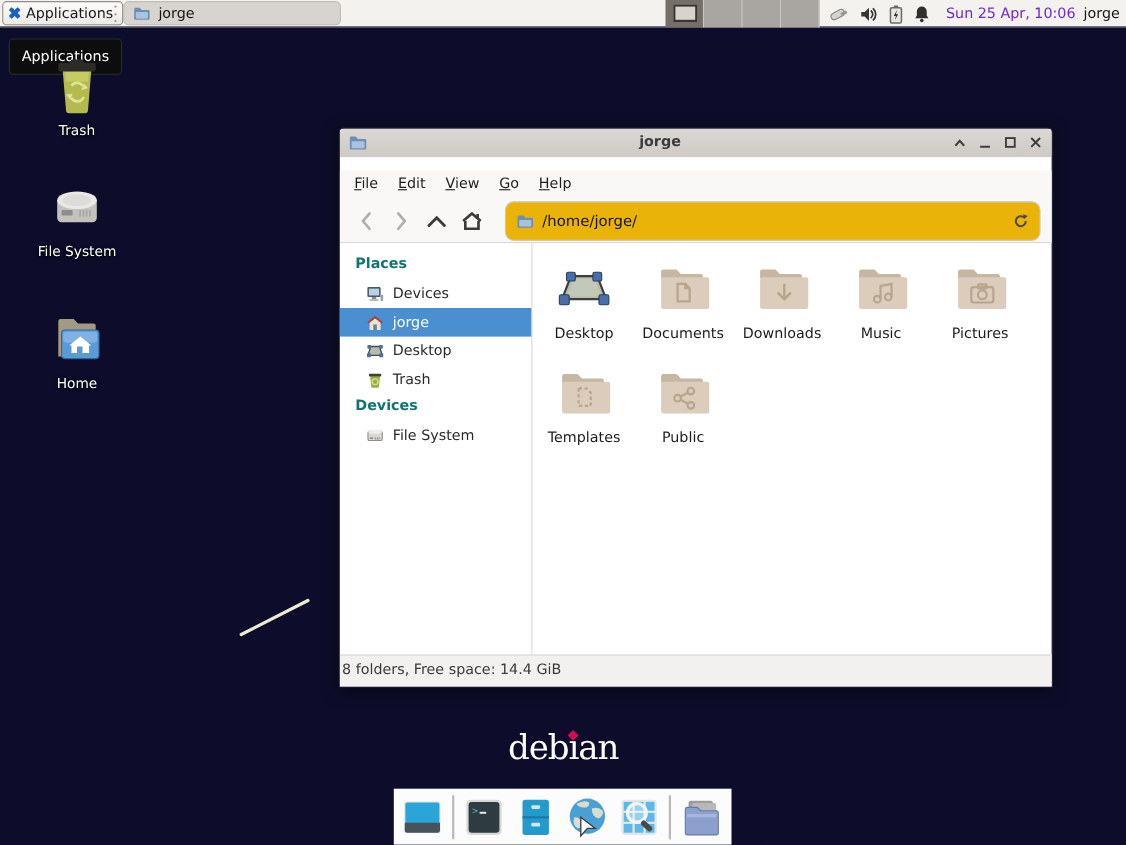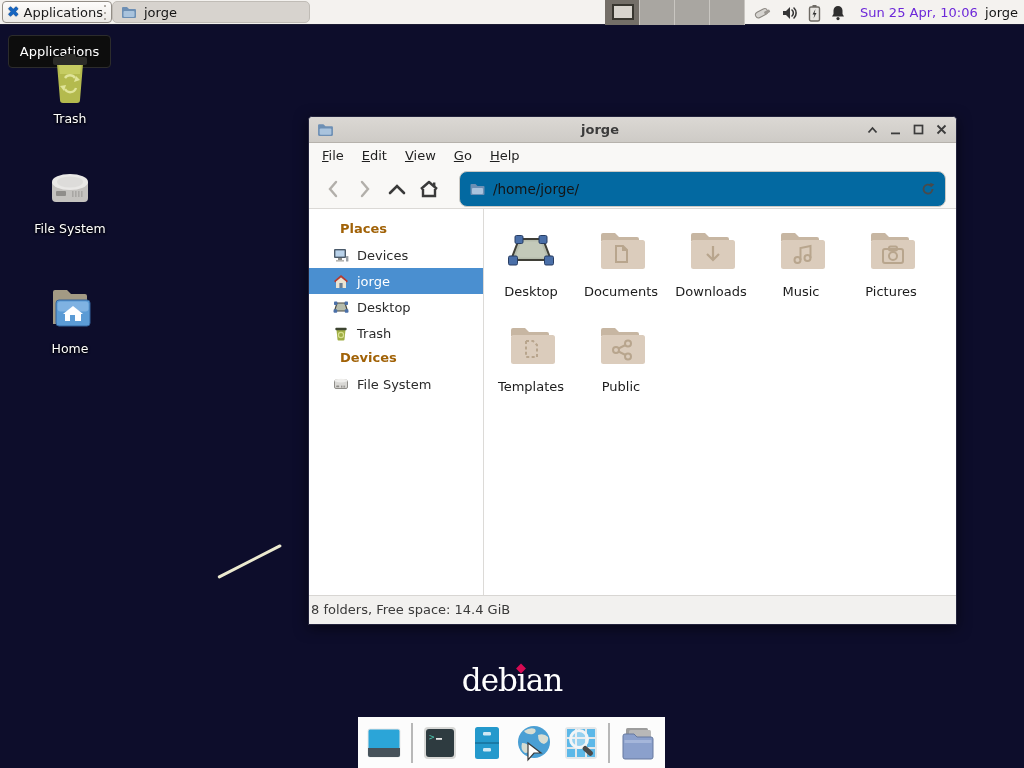--- a/index.html
+++ b/index.html
@@ -35,31 +35,31 @@
   .scratch { position:absolute; left:218px; top:576px; width:71px; height:3px; background:#ecead0; transform:rotate(-27deg); transform-origin:0 50%; border-radius:2px; }
 
   
   .win { position:absolute; left:308px; top:116px; width:649px; height:509px; background:#fff; border:1px solid #23233c;
          border-radius:4px 4px 0 0; box-shadow:0 3px 14px rgba(0,0,0,.55); display:flex; flex-direction:column; }
   .titlebar { height:26px; background:linear-gradient(#dbd8d4,#cecbc6); border-bottom:1px solid #b6b2ac; border-radius:4px 4px 0 0;
               display:flex; align-items:center; padding:0 8px; }
   .titlebar .title { flex:1; text-align:center; font-weight:bold; color:#3b3b3b; }
   .win-ctrls { display:flex; gap:10px; align-items:center; }
   .win-ctrls span { width:13px; height:13px; display:flex; align-items:center; justify-content:center; }
-  .menubar { height:26px; background:#f9f8f6; display:flex; align-items:center; padding-left:4px; }
+  .menubar { height:26px; background:#f9f8f6; display:flex; align-items:center; padding-left:4px;margin-top:12px; }
   .menubar .mi { padding:0 9px; height:26px; line-height:26px; color:#1f1f1f; }
   .menubar .mi .mn { text-decoration:underline; }
   .toolbar { height:40px; background:#f9f8f6; border-bottom:1px solid #dbd9d6; display:flex; align-items:center; padding:0 10px; gap:4px; }
   .nav-btn { width:28px; height:28px; display:flex; align-items:center; justify-content:center; }
-  .pathbar { margin-left:12px; flex:1; height:36px; background:#0369a1; border:1px solid #ccc9c4; border-radius:8px;
+  .pathbar { margin-left:12px; flex:1; height:36px; background:#eab308; border:1px solid #ccc9c4; border-radius:8px;
              display:flex; align-items:center; padding:0 9px; gap:7px; }
   .pathbar .ptext { flex:1; color:#141414; font-size:13.5px; }
   .win-body { flex:1; display:flex; min-height:0; }
   .sidebar { width:175px; border-right:1px solid #dcdad7; background:#fff; padding-top:8px; }
-  .side-head { font-weight:bold; color:#a16207; padding:4px 0 6px 14px;margin-left:17px; }
+  .side-head { font-weight:bold; color:#0f766e; padding:4px 0 6px 14px; }
   .side-item { height:26px; display:flex; align-items:center; gap:8px; padding-left:24px; color:#2b2b2b; }
   .side-item.sel { background:#4a8fd0; color:#fff; }
   .main { flex:1; padding:18px 0 0 2px; display:flex; flex-wrap:wrap; align-content:flex-start; }
   .fcell { width:90px; height:95px; display:flex; flex-direction:column; align-items:center; }
   .fcell .flbl { margin-top:9px; color:#1c1c1c; }
   .statusbar { height:29px; background:#f2f1ef; border-top:1px solid #d8d6d3; line-height:28px; padding-left:2px; color:#3a3a3a; }
 
   
   .debian { position:absolute; left:0; top:662px; width:1024px; text-align:center; color:#fff;
             font-family:"DejaVu Serif", serif; font-size:31px; letter-spacing:-1px; }

